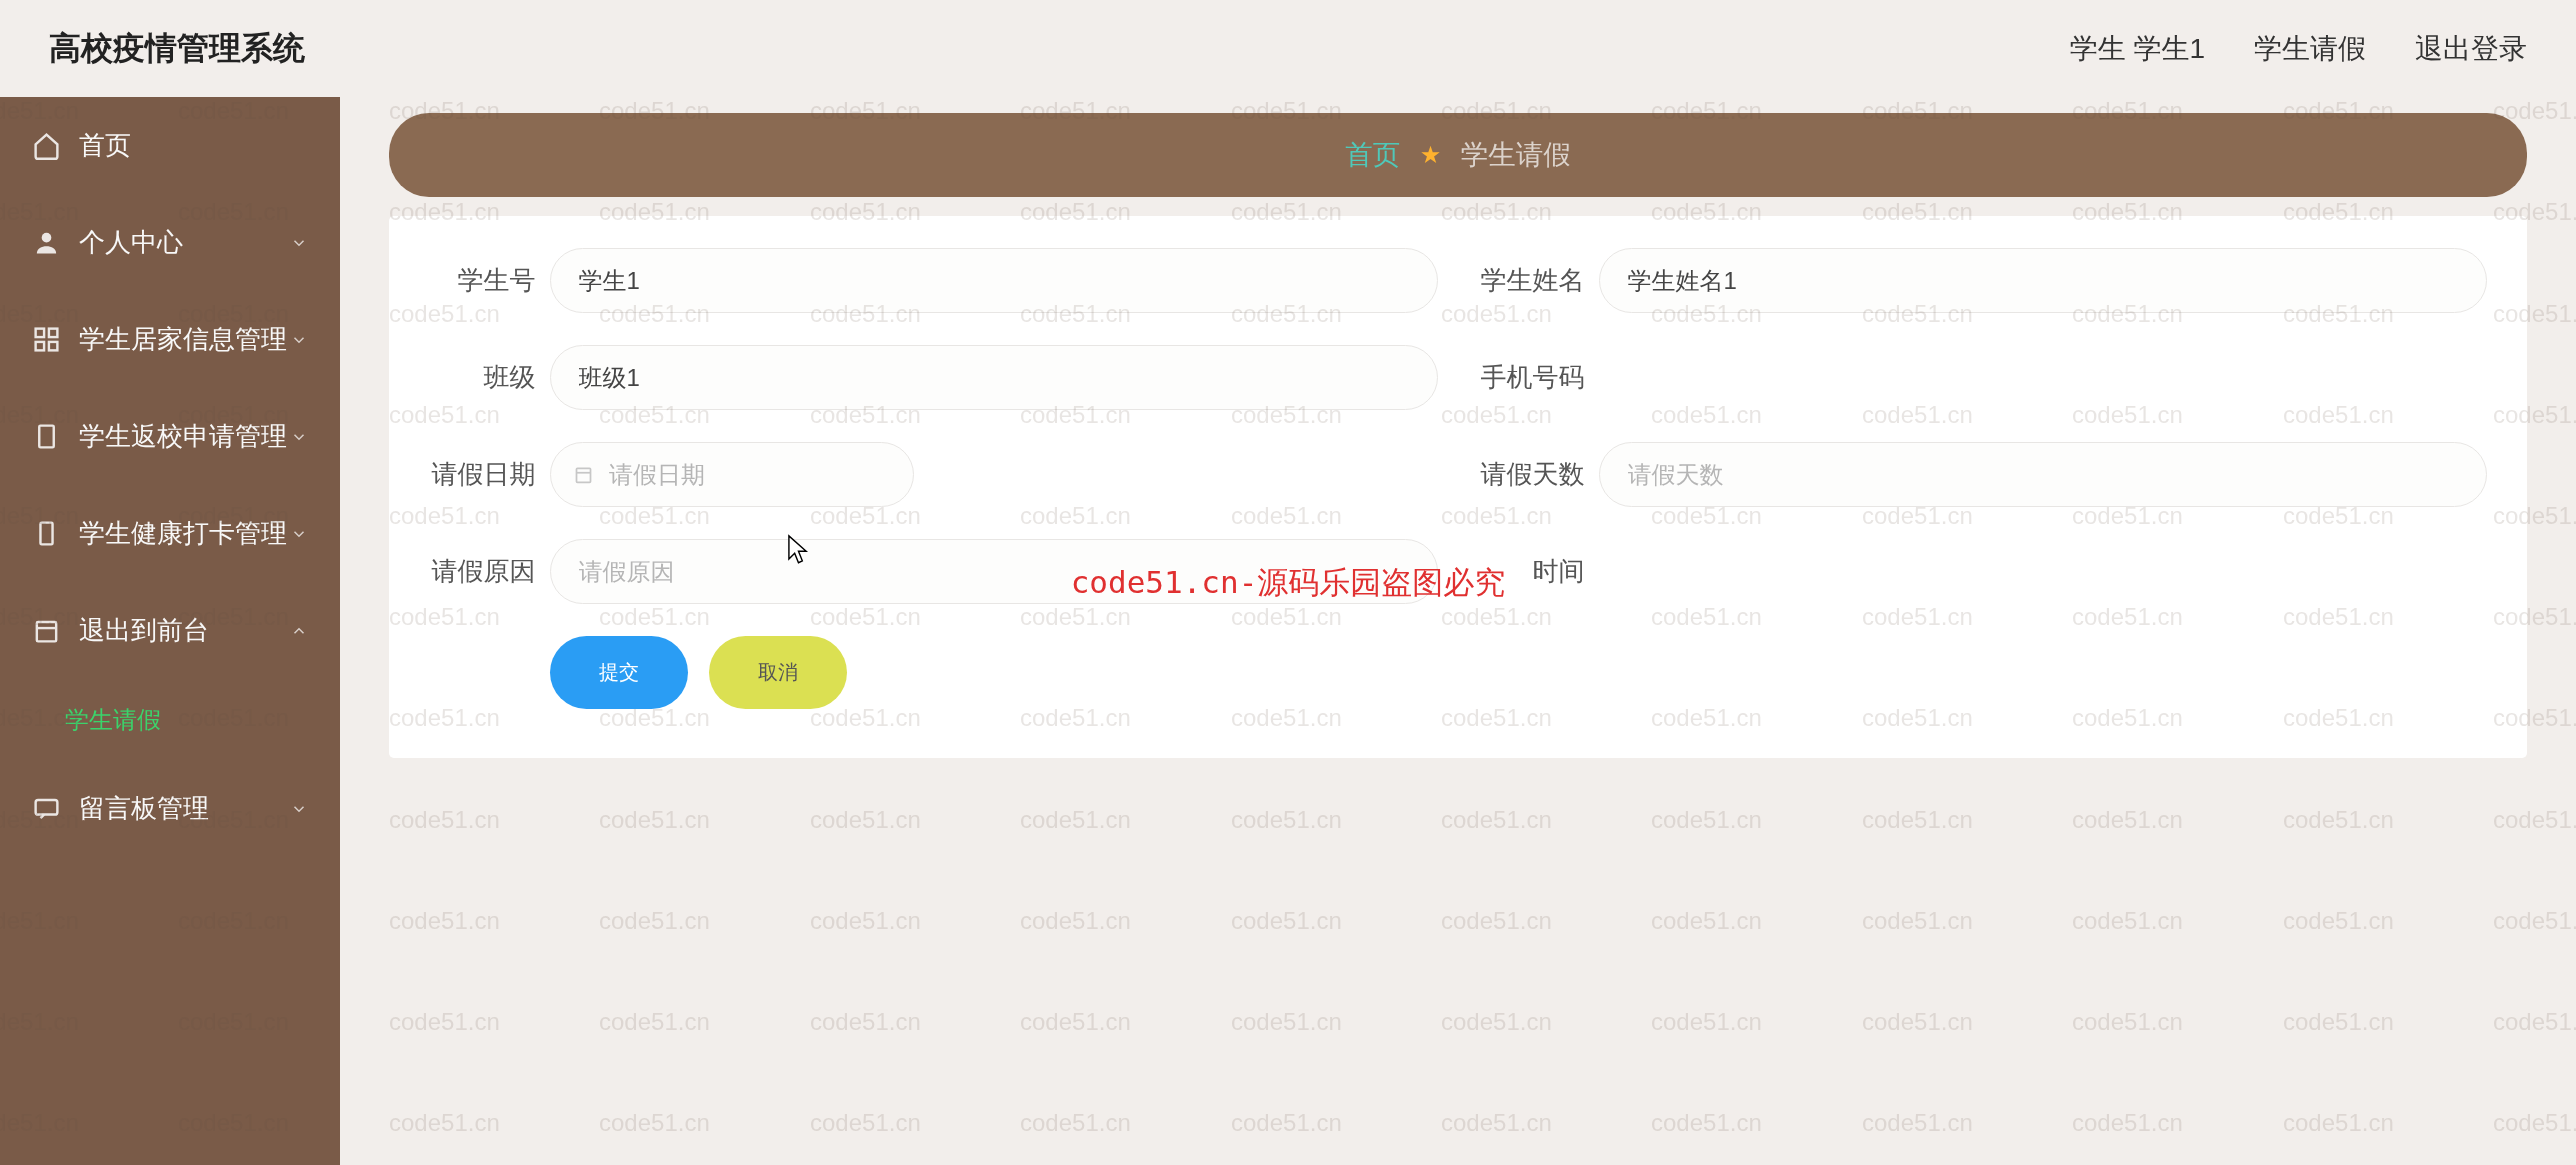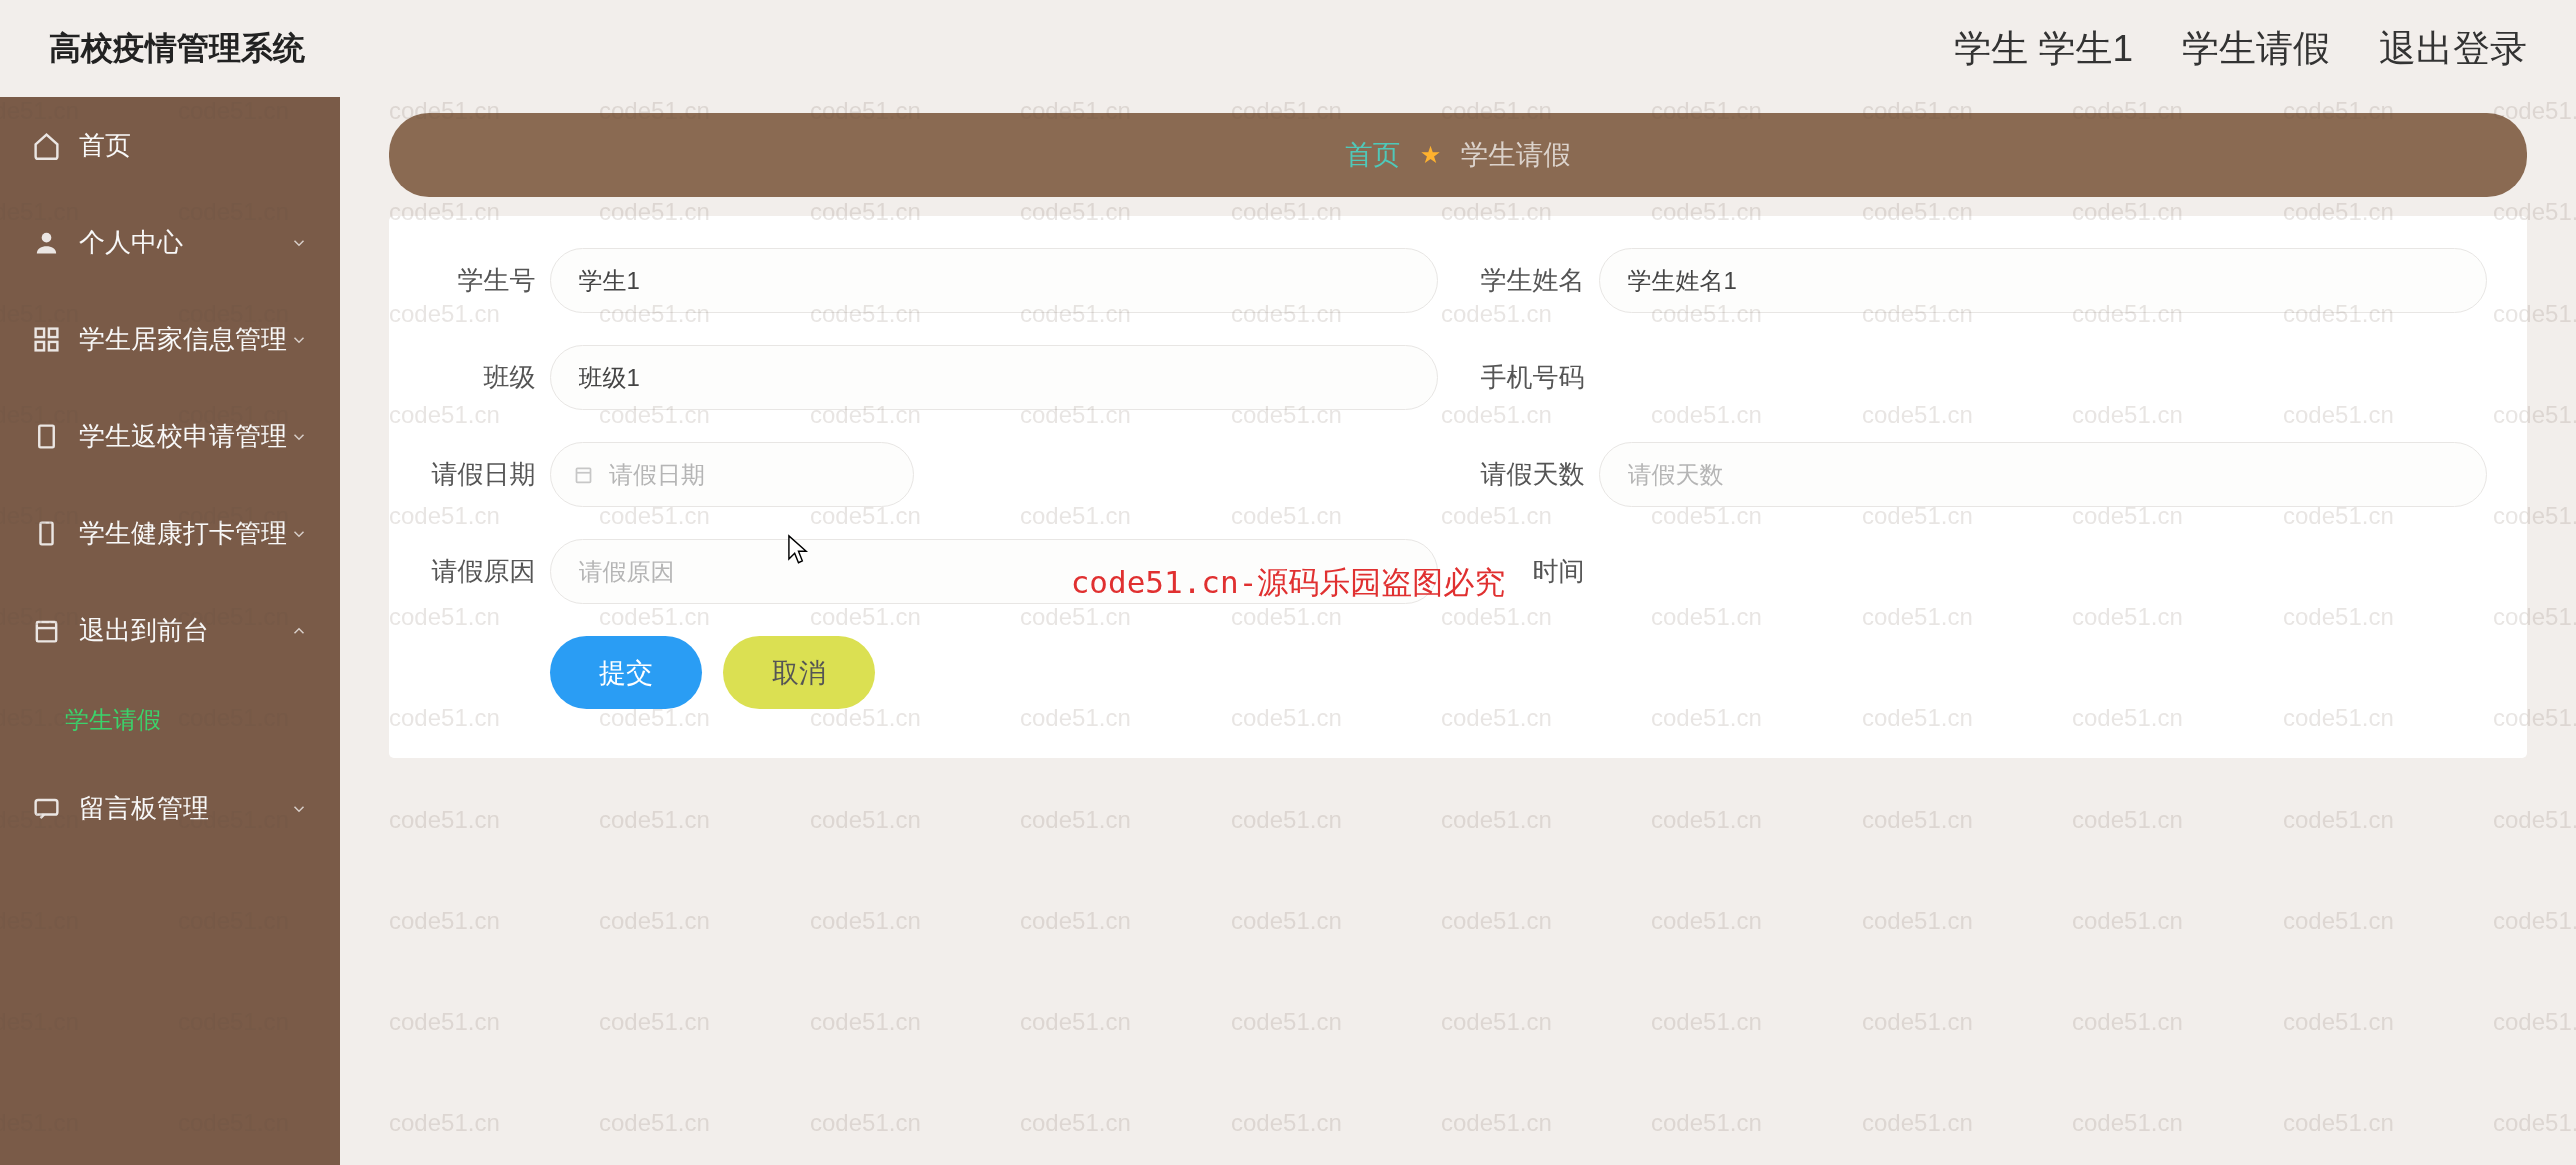--- a/index.html
+++ b/index.html
@@ -21,21 +21,21 @@
 }
 .header-title {
   font-size: 32px;
   font-weight: bold;
   color: #222;
 }
 .header-right {
   display: flex;
   align-items: center;
   gap: 49px;
-  font-size: 37px;
+  font-size: 28px;
   color: #333;
 }
 .header-right span { cursor: pointer; }
 
 .body-wrap {
   display: flex;
   height: calc(100% - 97px);
 }
 
 .sidebar {
@@ -147,21 +147,21 @@
   display: flex;
   gap: 21px;
   padding-left: 121px;
   margin-top: 16px;
 }
 .btn {
   height: 73px;
   padding: 0 49px;
   border: none;
   border-radius: 37px;
-  font-size: 27px;
+  font-size: 20px;
   cursor: pointer;
 }
 .btn-primary { background: #2a9df4; color: #fff; }
 .btn-cancel { background: #dbe052; color: #555; }
 
 .watermark-layer {
   position: absolute;
   top: 0; left: 0;
   width: 100%; height: 100%;
   pointer-events: none;

